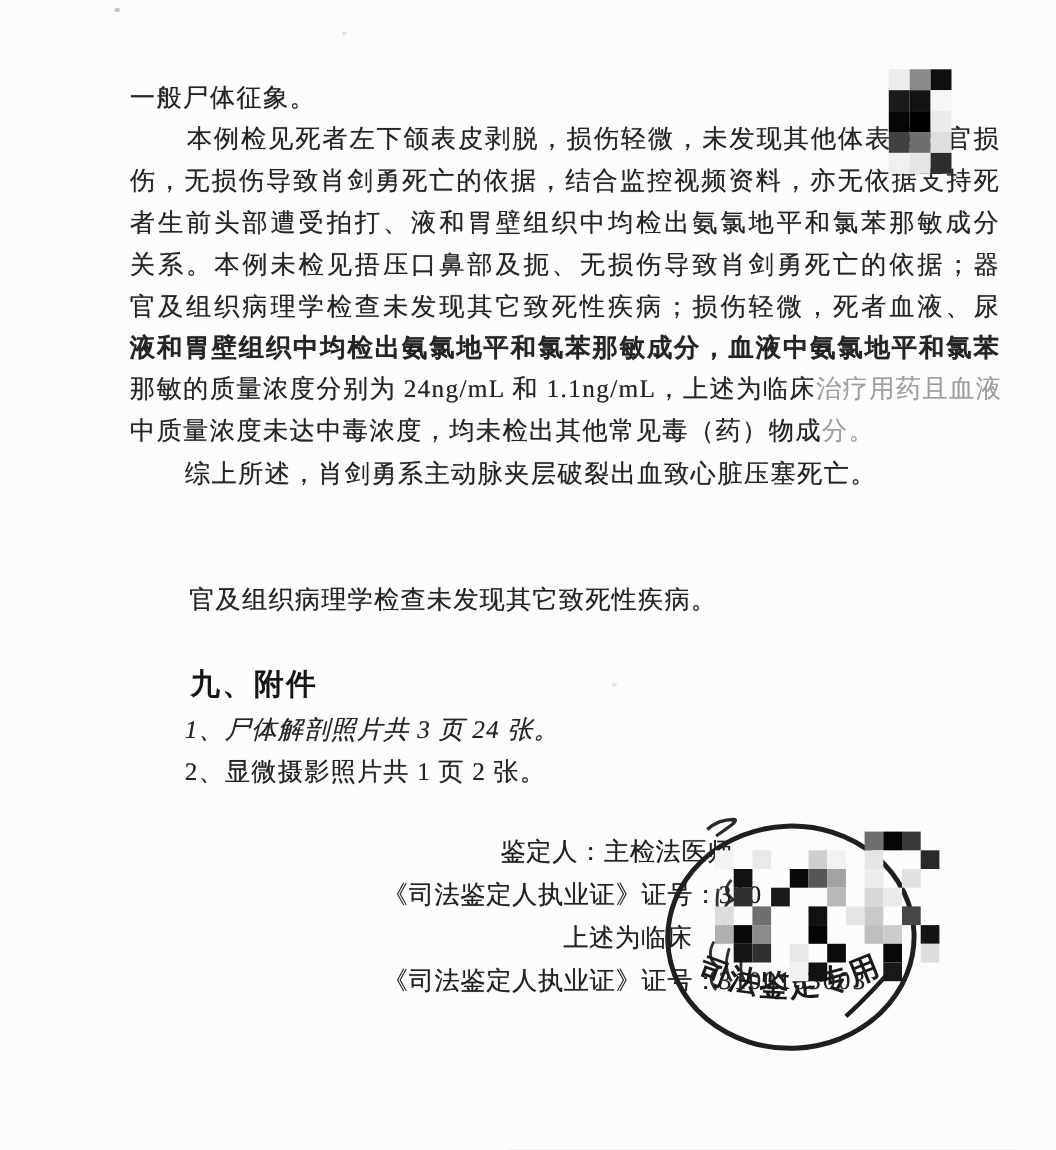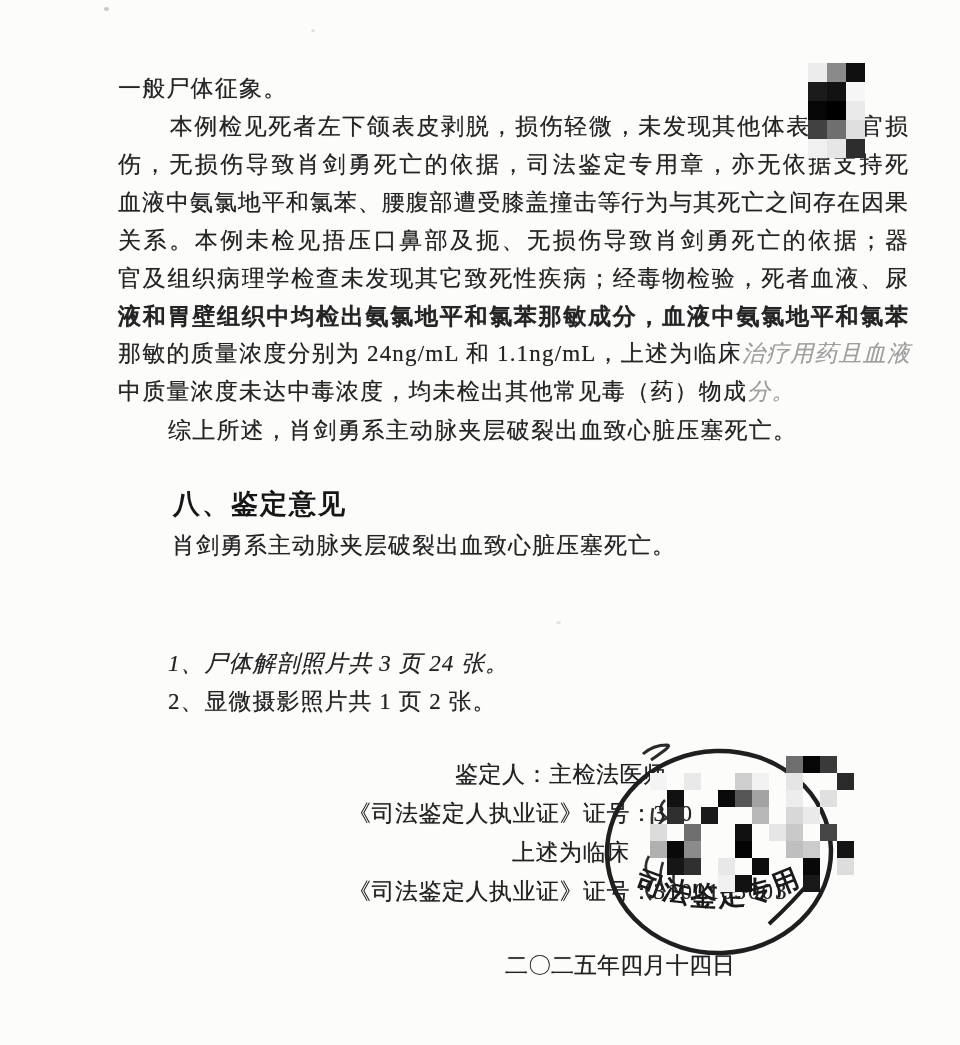--- a/index.html
+++ b/index.html
@@ -9,21 +9,21 @@
     font-family:"Liberation Serif","DejaVu Serif",serif;
     color:#242424;
   }
   .bline{
     position:absolute;font-size:23px;line-height:30px;white-space:nowrap;
     color:#242424;letter-spacing:1.2px;
     text-shadow:0 0 .7px rgba(20,20,20,.55);
   }
   .bline.just{width:790px;white-space:normal;text-align:justify;text-align-last:justify;letter-spacing:0;}
   .bline .indent{display:inline-block;width:50px;}
-  .faded{color:#9f9f9f;text-shadow:0 0 .6px rgba(120,120,120,.4);font-style:italic;}
+  .faded{color:#9f9f9f;text-shadow:0 0 .6px rgba(120,120,120,.4);}
   .heading{
     position:absolute;font-family:"DejaVu Sans","Liberation Sans",sans-serif;
     font-weight:700;font-size:27px;letter-spacing:2px;color:#161616;white-space:nowrap;
   }
   .subline{position:absolute;font-size:23px;letter-spacing:1px;white-space:nowrap;color:#242424;
     text-shadow:0 0 .7px rgba(20,20,20,.55);}
   .sig{position:absolute;font-size:23px;letter-spacing:.5px;white-space:nowrap;color:#212121;
     text-shadow:0 0 .7px rgba(20,20,20,.55);z-index:3;}
   .sig .num{letter-spacing:2px;}
   .mosaic{position:absolute;z-index:6;font-size:0;line-height:0;}
@@ -36,51 +36,50 @@
 
 <div class="page">
 
   <div class="speck" style="left:104px;top:7px;width:5px;height:4px;opacity:.55"></div>
   <div class="speck" style="left:311px;top:29px;width:4px;height:3px;opacity:.3"></div>
   <div class="speck" style="left:556px;top:621px;width:5px;height:3px;opacity:.25"></div>
 
   <div id="body-lines">
       <div class="bline" style="left: 118px; top: 74px;">一般尸体征象。</div>
       <div class="bline just" style="left: 118px; top: 112px;"><span class="indent"></span>本例检见死者左下颌表皮剥脱，损伤轻微，未发现其他体表及器官损</div>
-      <div class="bline just" style="left: 118px; top: 150px;">伤，无损伤导致肖剑勇死亡的依据，司法鉴定专用章，亦无依据支持死</div>
-      <div class="bline just" style="left: 118px; top: 188px;">血液中氨氯地平和氯苯、腰腹部遭受膝盖撞击等行为与其死亡之间存在因果</div>
+      <div class="bline just" style="left: 118px; top: 150px;">伤，无损伤导致肖剑勇死亡的依据，结合监控视频资料，亦无依据支持死</div>
+      <div class="bline just" style="left: 118px; top: 188px;">者生前头部遭受拍打、液和胃壁组织中均检出氨氯地平和氯苯那敏成分</div>
       <div class="bline just" style="left: 118px; top: 226px;">关系。本例未检见捂压口鼻部及扼、无损伤导致肖剑勇死亡的依据；器</div>
-      <div class="bline just" style="left: 118px; top: 264px;">官及组织病理学检查未发现其它致死性疾病；经毒物检验，死者血液、尿</div>
+      <div class="bline just" style="left: 118px; top: 264px;">官及组织病理学检查未发现其它致死性疾病；损伤轻微，死者血液、尿</div>
       <div class="bline just" style="left: 118px; top: 302px; font-weight: bold;">液和胃壁组织中均检出氨氯地平和氯苯那敏成分，血液中氨氯地平和氯苯</div>
       <div class="bline" style="left: 118px; top: 339px;">那敏的质量浓度分别为 24ng/mL 和 1.1ng/mL，上述为临床<span class="faded">治疗用药且血液</span></div>
       <div class="bline" style="left: 118px; top: 377px;">中质量浓度未达中毒浓度，均未检出其他常见毒（药）物成<span class="faded">分。</span></div>
       <div class="bline" style="left: 118px; top: 416px;"><span class="indent"></span>综上所述，肖剑勇系主动脉夹层破裂出血致心脏压塞死亡。</div>
     </div>
 
-  <div class="heading" style="left:173px;top:486px">八、鉴定意见</div>
-  <div class="subline" style="left:172px;top:530px">肖剑勇系主动脉夹层破裂出血致心脏压塞死亡。</div>
+  <div class="subline" style="left:172px;top:530px">官及组织病理学检查未发现其它致死性疾病。</div>
 
+  <div class="heading" style="left:173px;top:604px">九、附件</div>
   <div id="attachment-items">
       <div class="subline" style="left: 168px; top: 648px; font-style: italic;">1、尸体解剖照片共 3 页 24 张。</div>
       <div class="subline" style="left: 168px; top: 686px;">2、显微摄影照片共 1 页 2 张。</div>
     </div>
 
   <div class="sig" style="left:455px;top:759px">
     <span>鉴定人：主检法医师</span>
   </div>
   <div class="sig" style="left:348px;top:798px">
     <span>《司法鉴定人执业证》证号：</span><span class="num">310</span>
   </div>
   <div class="sig" style="left:512px;top:837px">
     <span>上述为临床</span>
   </div>
   <div class="sig" style="left:348px;top:876px">
     <span>《司法鉴定人执业证》证号：</span><span class="num">3100183003</span>
   </div>
-  <div class="sig" style="left:505px;top:950px;letter-spacing:0;font-size:23px">二〇二五年四月十四日</div>
 
   <div class="stampwrap">
     <svg width="252" height="228" viewBox="0 0 252 228">
       <ellipse cx="126" cy="114" rx="112" ry="101" fill="none" stroke="#1f1f1f" stroke-width="4.5" transform="rotate(-2 126 114)"></ellipse>
 
       <path d="M50,16 q10,-9 24,-9 q4,0 -2,5 q-8,6 -14,10" fill="none" stroke="#2a2a2a" stroke-width="3"></path>
 
       <path d="M72,62 q-10,10 2,18 q-14,6 -4,18 M60,70 q-4,22 6,34" fill="none" stroke="#333" stroke-width="2.6"></path>
       <path d="M56,118 q-8,14 4,24 q-12,8 -2,20 M70,124 q-6,18 2,30 M82,130 q-4,14 2,24" fill="none" stroke="#303030" stroke-width="2.6"></path>
 

